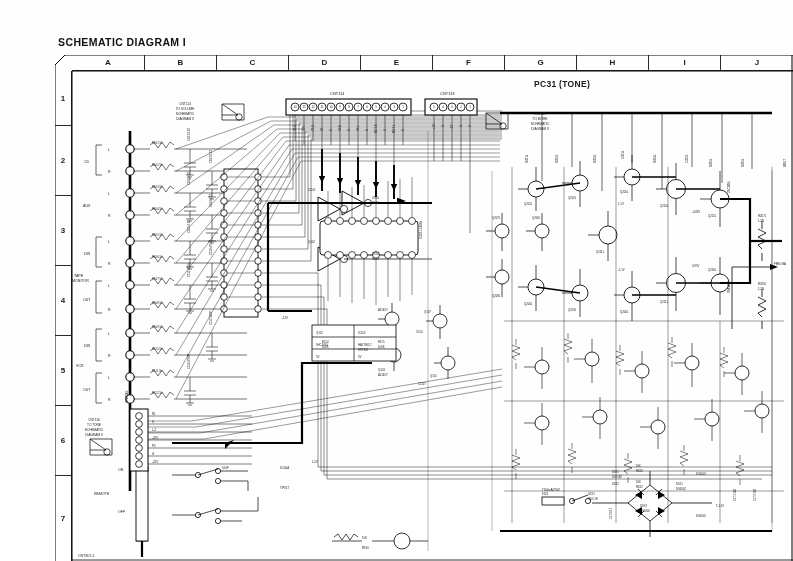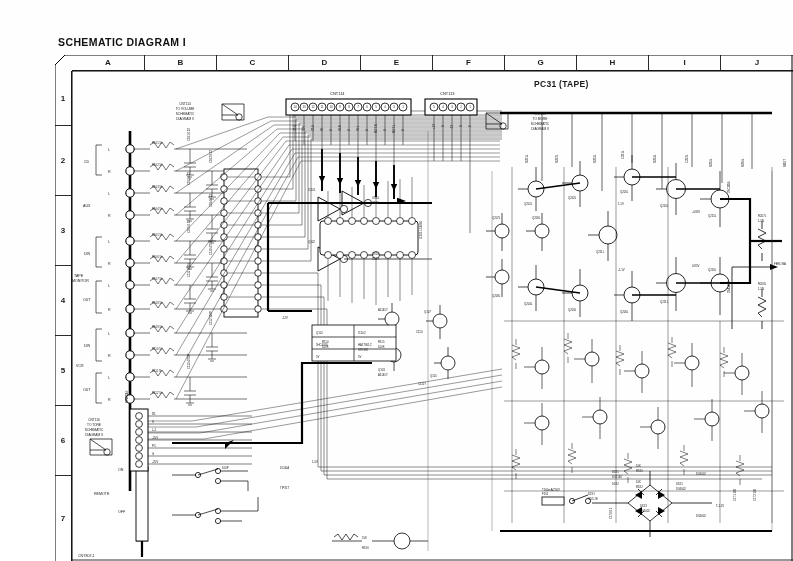--- a/index.html
+++ b/index.html
@@ -31,21 +31,21 @@
   svg{display:block;}
   .sw{stroke:#000;fill:none;}
   .t{font-family:"Liberation Sans",sans-serif;fill:#1a1a1a;}
 </style>
 </head>
 <body>
 
 <div id="page">
 
   <div id="title">SCHEMATIC DIAGRAM I</div>
-  <div id="board-label">PC31 (TAPE)</div>
+  <div id="board-label">PC31 (TONE)</div>
 
   <div id="frame">
 
     <div class="colhdr first" style="left:17px;width:72px;">A</div>
     <div class="colhdr" style="left:89px;width:72px;">B</div>
     <div class="colhdr" style="left:161px;width:72px;">C</div>
     <div class="colhdr" style="left:233px;width:72px;">D</div>
     <div class="colhdr" style="left:305px;width:72px;">E</div>
     <div class="colhdr" style="left:377px;width:72px;">F</div>
     <div class="colhdr" style="left:449px;width:72px;">G</div>

